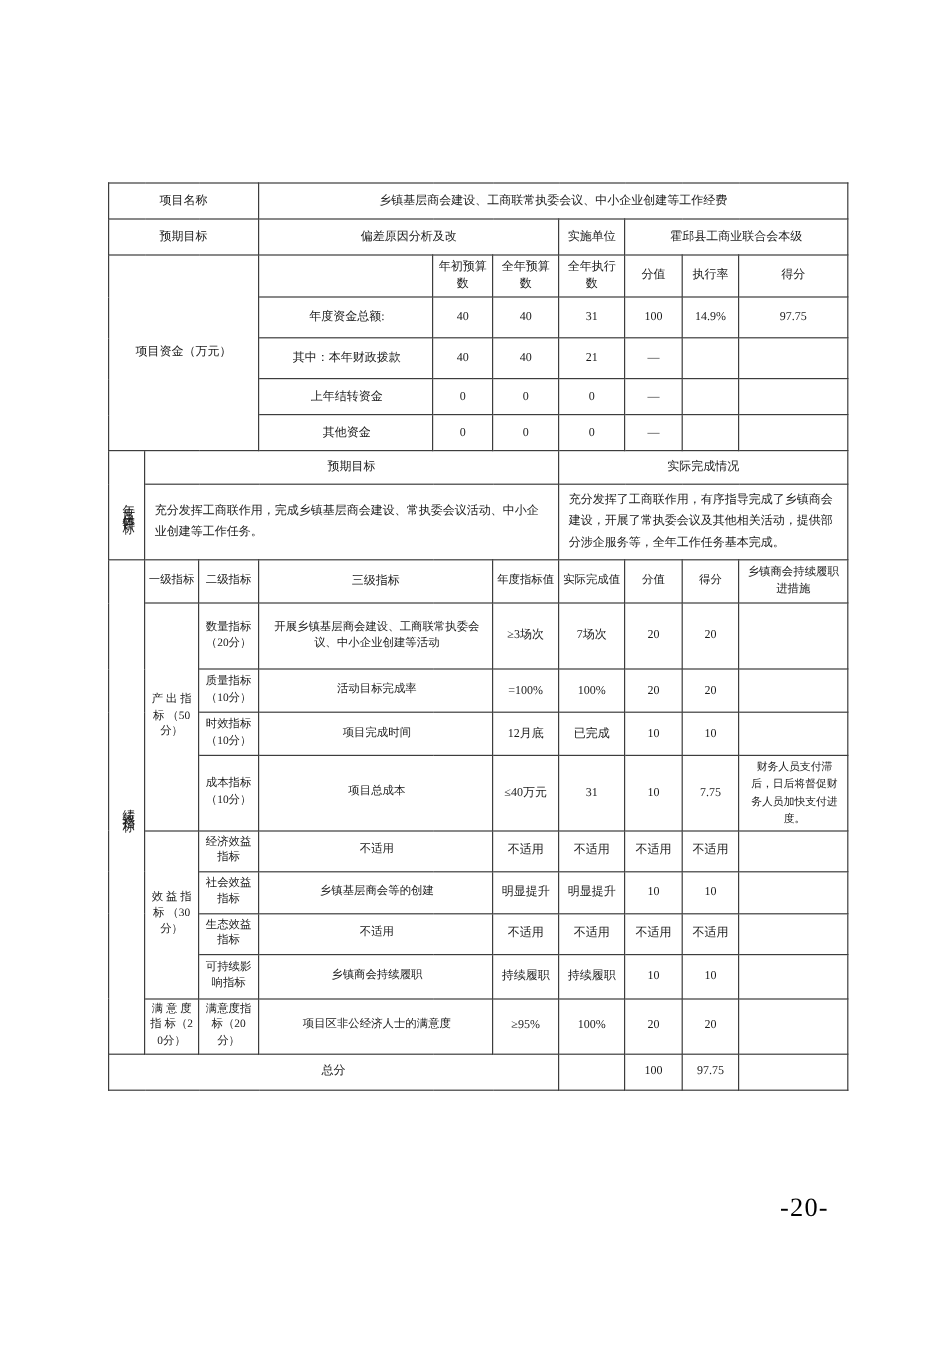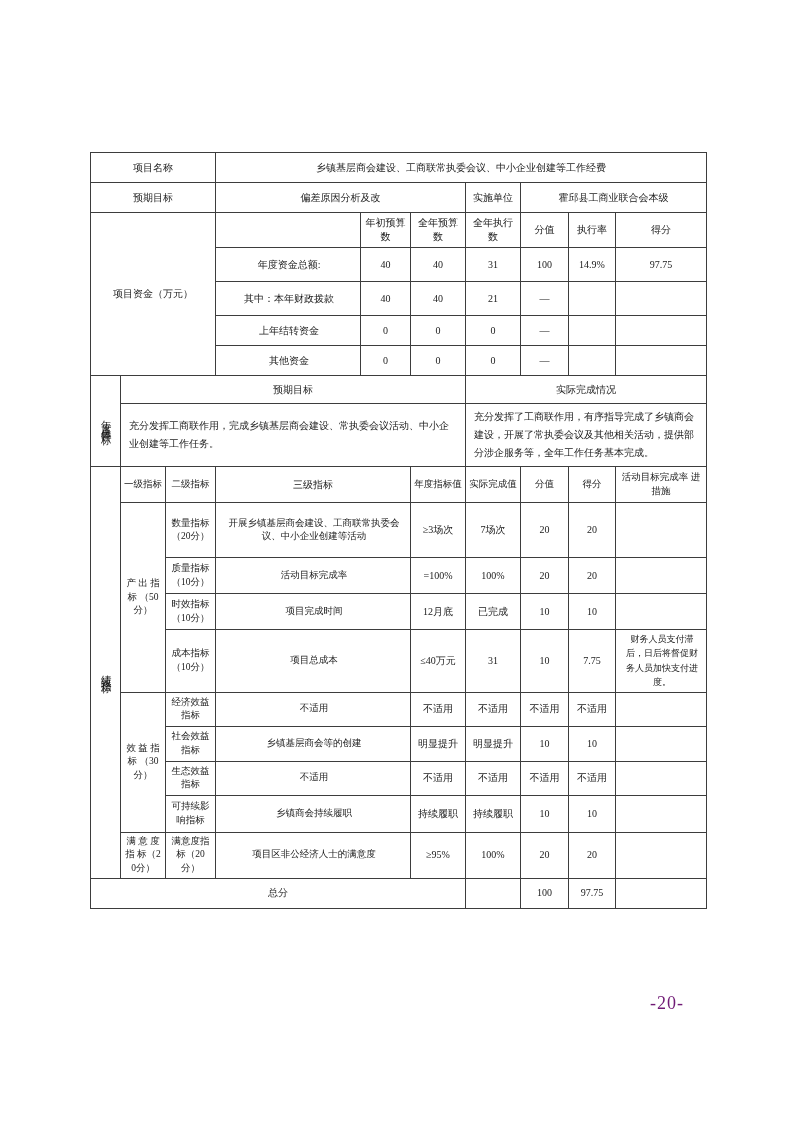--- a/index.html
+++ b/index.html
@@ -22,21 +22,21 @@
   td.al { text-align:center; padding-left:6px; padding-right:4px; }
   td.para { text-align:left; font-size:10px; line-height:1.8; padding:4px 8px; vertical-align:middle; }
   td.small { font-size:9.5px; }
   td.dev { font-size:9px; line-height:1.6; }
   .vertical {
     writing-mode:vertical-lr; text-orientation:upright;
     margin:0 auto; letter-spacing:3px; font-size:10.5px;
   }
   .page-number {
     position:absolute; left:650px; top:993px;
-    font-size:18px; letter-spacing:1px; color:#701a75;
+    font-size:22px; letter-spacing:1px; color:#000000;
   }
 </style>
 </head>
 <body>
 
 <table class="doc">
   <colgroup>
     <col style="width:30px">
       <col style="width:45px">
       <col style="width:50px">
@@ -127,21 +127,21 @@
     <td rowspan="10">
       <div class="vertical">绩效指标</div>
     </td>
     <td class="small">一级指标</td>
     <td class="small">二级指标</td>
     <td colspan="2">三级指标</td>
     <td class="small">年度指标值</td>
     <td class="small">实际完成值</td>
     <td class="small">分值</td>
     <td class="small">得分</td>
-    <td class="small">活动目标完成率 进措施</td>
+    <td class="small">乡镇商会持续履职 进措施</td>
   </tr>
 
   <tr style="height:55px">
     <td rowspan="4" class="small">产 出 指标  （50分）</td>
     <td class="small">数量指标（20分）</td>
     <td colspan="2" class="al small">开展乡镇基层商会建设、工商联常执委会议、中小企业创建等活动</td>
     <td>≥3场次</td>
     <td>7场次</td>
     <td>20</td>
     <td>20</td>

